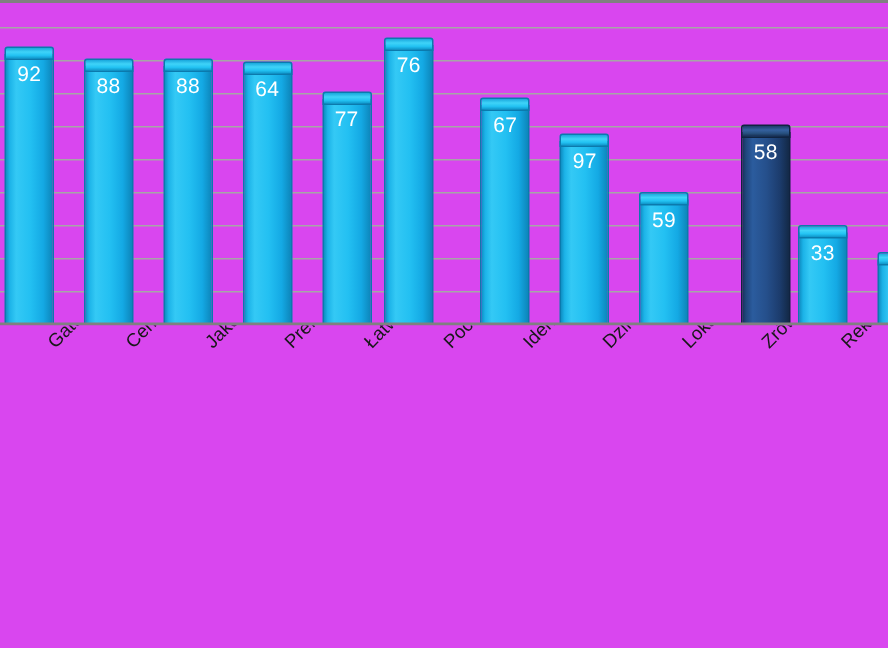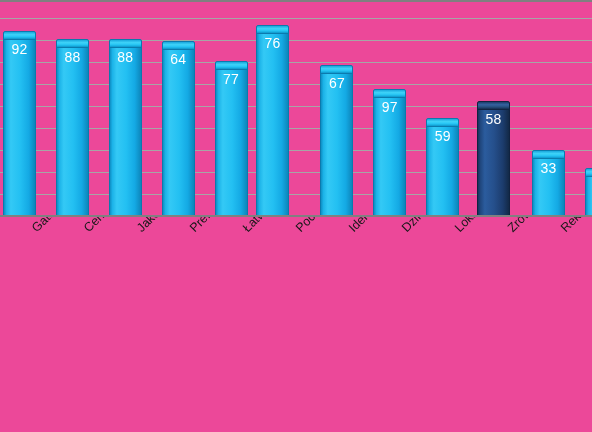--- a/index.html
+++ b/index.html
@@ -10,21 +10,21 @@
   body {
     width: 592px;
     height: 432px;
     overflow: hidden;
     font-family: "Liberation Sans", sans-serif;
   }
   #chart-root {
     position: relative;
     width: 592px;
     height: 432px;
-    background: #ec4899;
+    background: #d946ef;
   }
 
   
   #plot-area {
     position: absolute;
     left: 0;
     top: 0;
     width: 592px;
     height: 217px;
     overflow: hidden;
@@ -203,26 +203,26 @@
         <div class="bar" style="left: 320.4px; height: 150.75px;">
           <div class="body"></div>
           <div class="cap"></div>
           <div class="value">67</div>
         </div>
         <div class="bar" style="left: 373.3px; height: 126.63px;">
           <div class="body"></div>
           <div class="cap"></div>
           <div class="value">97</div>
         </div>
-        <div class="bar" style="left: 426.2px; height: 98px;">
+        <div class="bar" style="left: 426.2px; height: 88px;">
           <div class="body"></div>
           <div class="cap"></div>
           <div class="value">59</div>
         </div>
-        <div class="bar highlight" style="left: 477px; height: 115px;">
+        <div class="bar highlight" style="left: 494px; height: 133px;">
           <div class="body"></div>
           <div class="cap"></div>
           <div class="value">58</div>
         </div>
         <div class="bar" style="left: 532px; height: 66.33px;">
           <div class="body"></div>
           <div class="cap"></div>
           <div class="value">33</div>
         </div>
         <div class="bar" style="left: 584.9px; height: 48.24px;">

